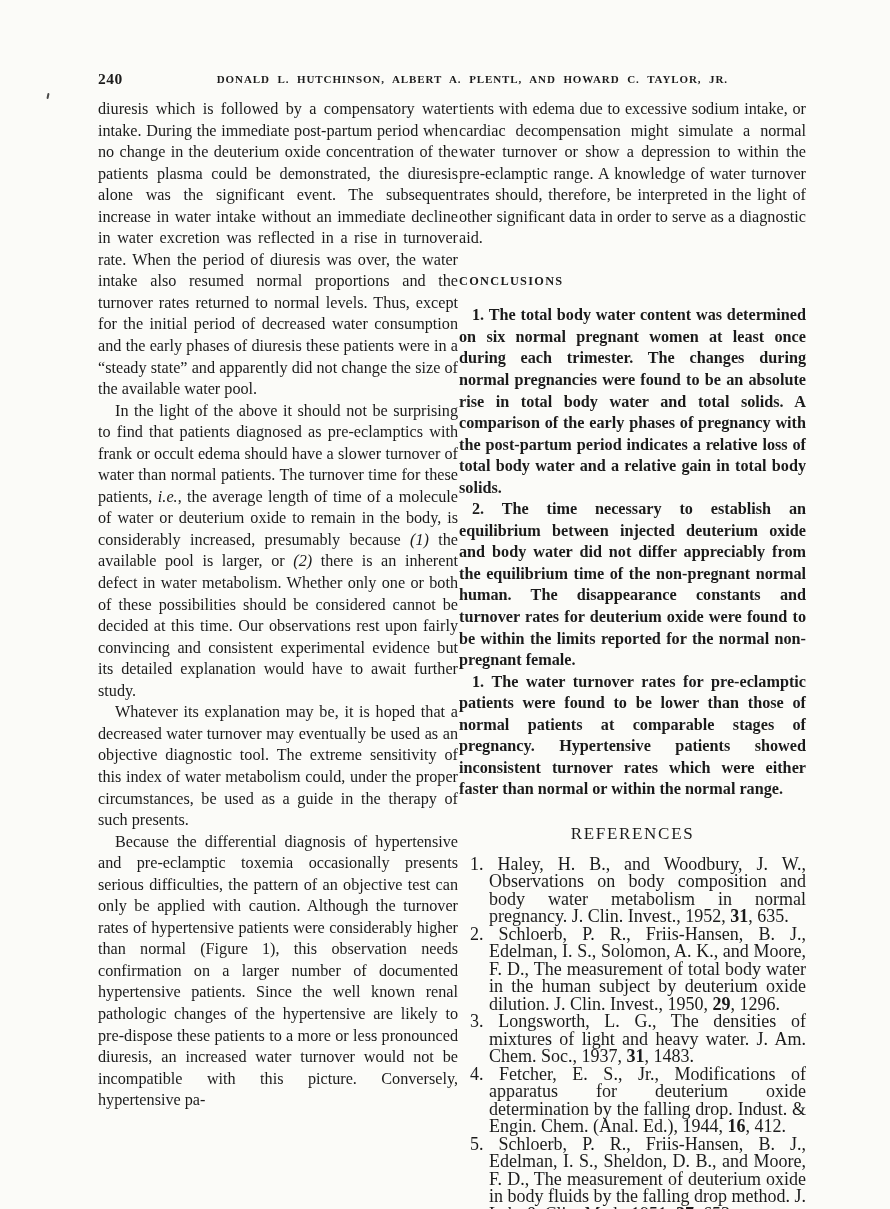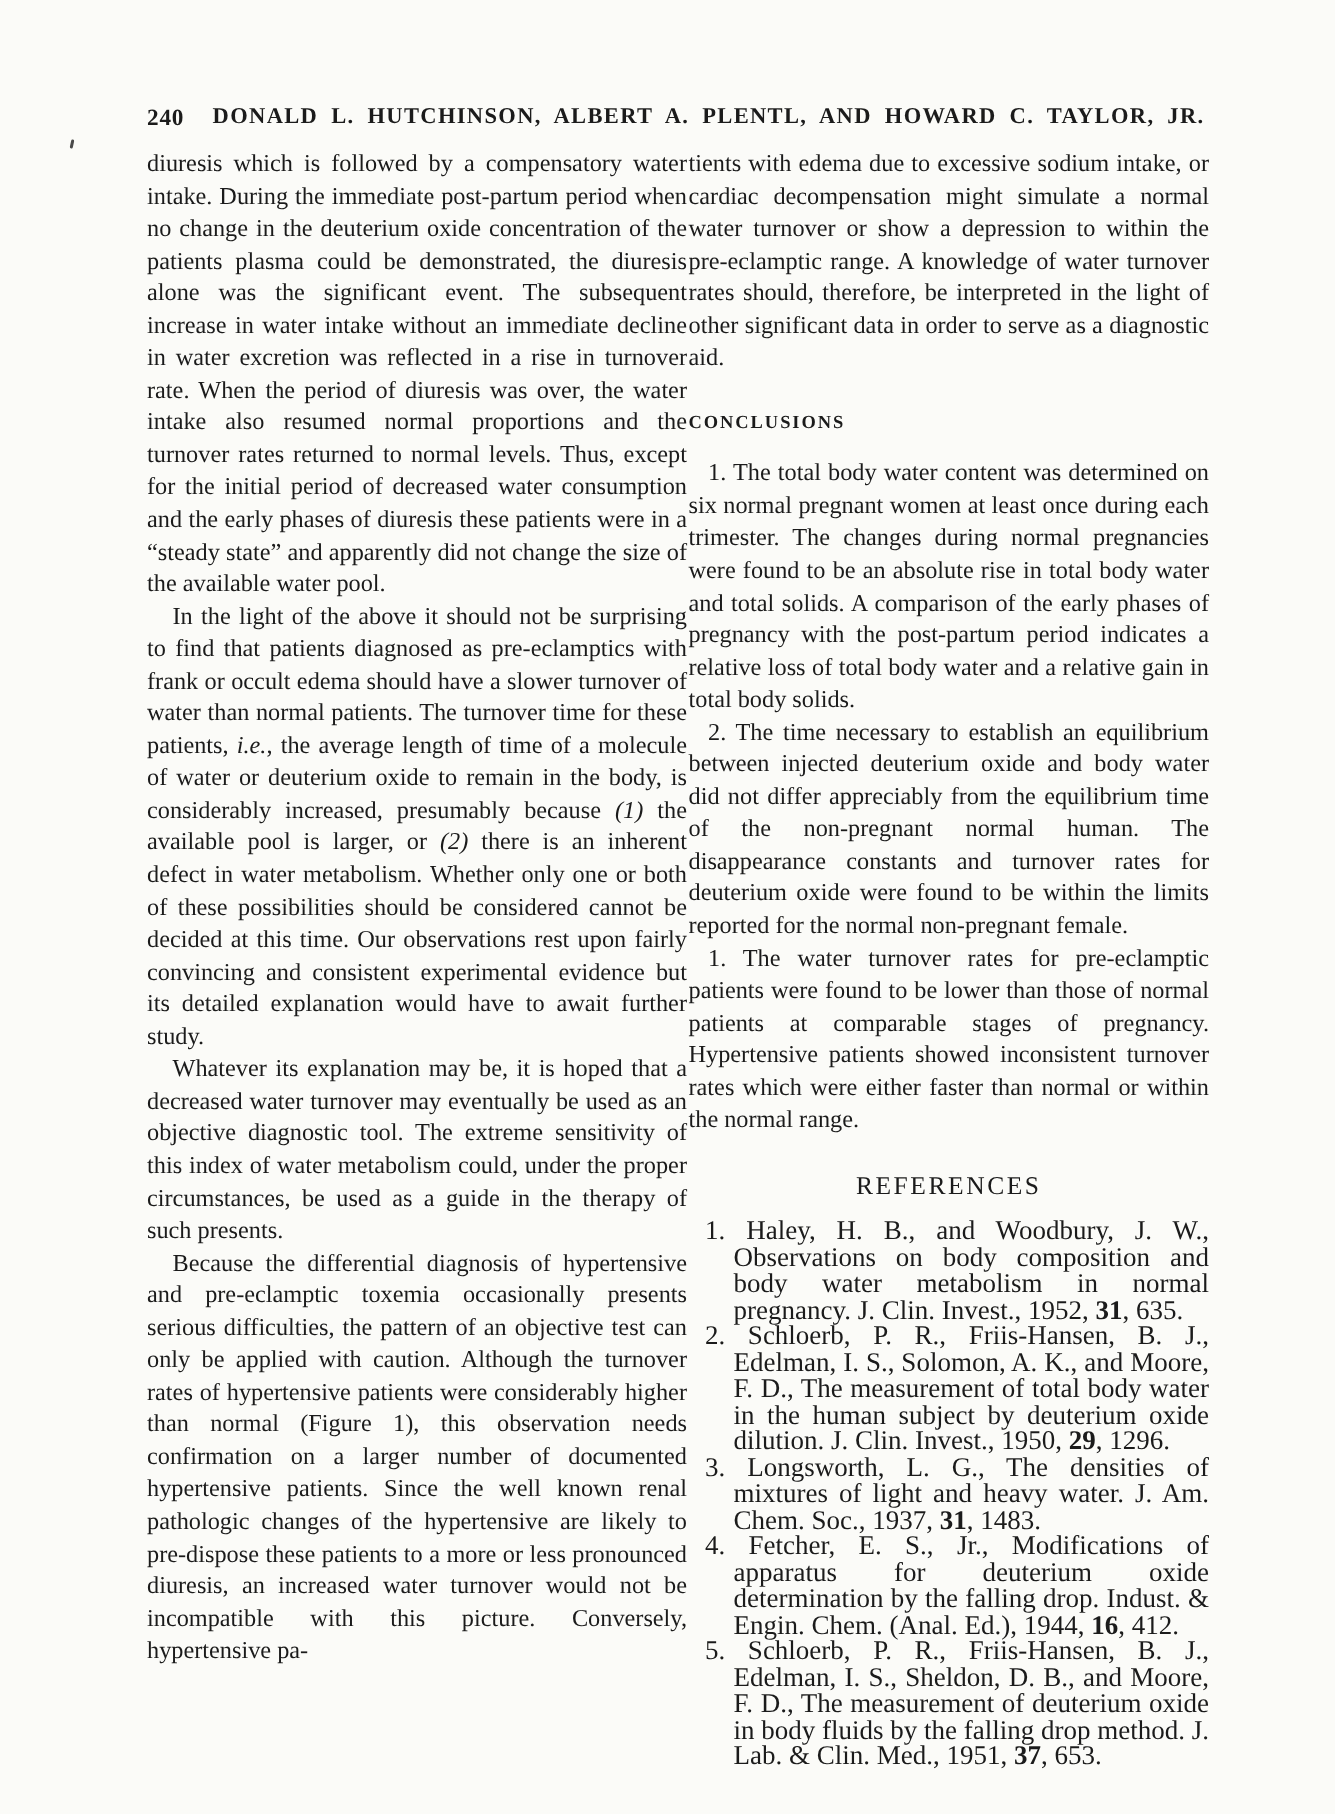--- a/index.html
+++ b/index.html
@@ -4,37 +4,37 @@
 <style>
   html,body{margin:0;padding:0;}
   body{background:#fbfbf8;}
   .page{
     position:relative;width:890px;height:1209px;overflow:hidden;
     background:#fbfbf8;color:#1b1b1b;
     font-family:"Liberation Serif", serif;
   }
   .page-header{
     position:absolute;top:70px;left:98px;width:724px;
-    display:flex;align-items:flex-start;
+    display:flex;align-items:center;
   }
   .pageno{font-weight:bold;font-size:15.5px;letter-spacing:0.5px;}
   .runhead{
-    flex:1;text-align:center;font-weight:bold;font-size:15px;
+    flex:1;text-align:center;font-weight:bold;font-size:11px;
     letter-spacing:0.9px;word-spacing:4px;white-space:nowrap;
   }
   .columns{
     position:absolute;top:99px;left:98px;width:724px;
     display:flex;gap:1px;
   }
   .col{text-align:justify;font-size:16.2px;line-height:21.55px;}
   .col-left{width:360px;}
   .col-right{width:347px;}
   p.body{margin:0;}
   p.ind{text-indent:17px;}
-  p.ind2{text-indent:13px;}
+  p.ind2{text-indent:13px;font-weight:bold;}
   .i{font-style:italic;}
   .b{font-weight:bold;}
   h2{margin:0;font-weight:normal;}
   .h-conclusions{
     text-align:left;font-size:12.3px;font-weight:bold;
     letter-spacing:1.3px;margin:21px 0 13px 0;
   }
   .h-references{
     text-align:center;font-size:17px;letter-spacing:1.7px;
     margin:22px 0 11px 0;

